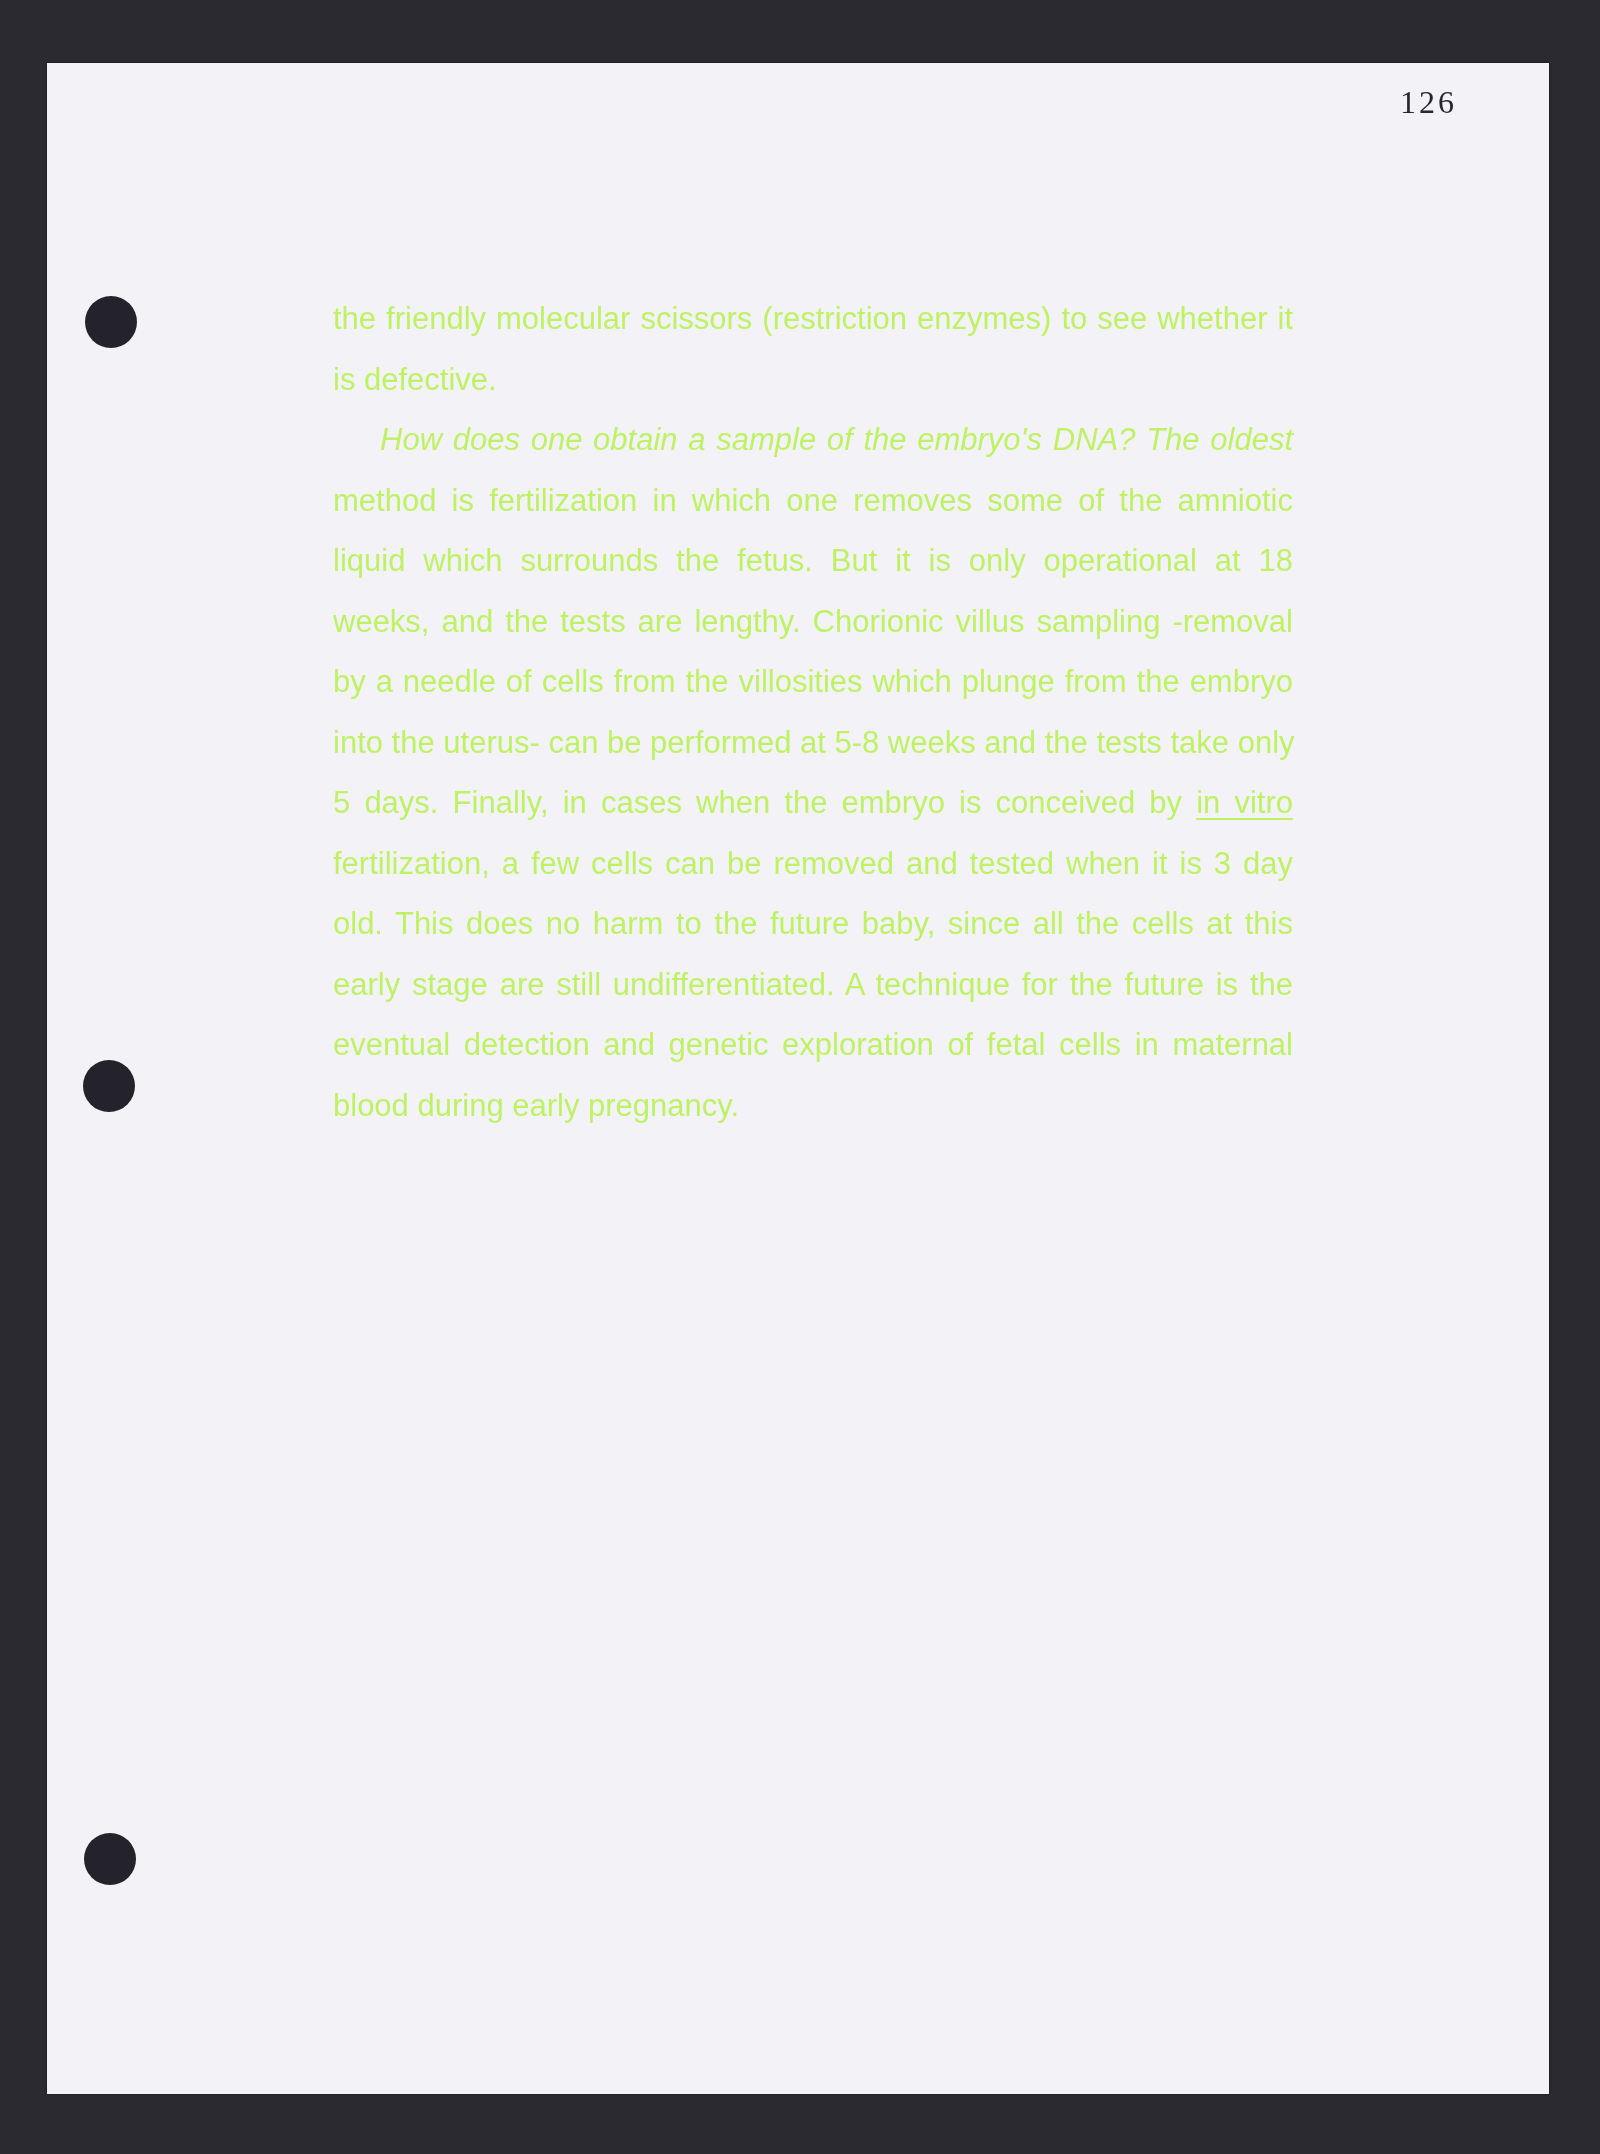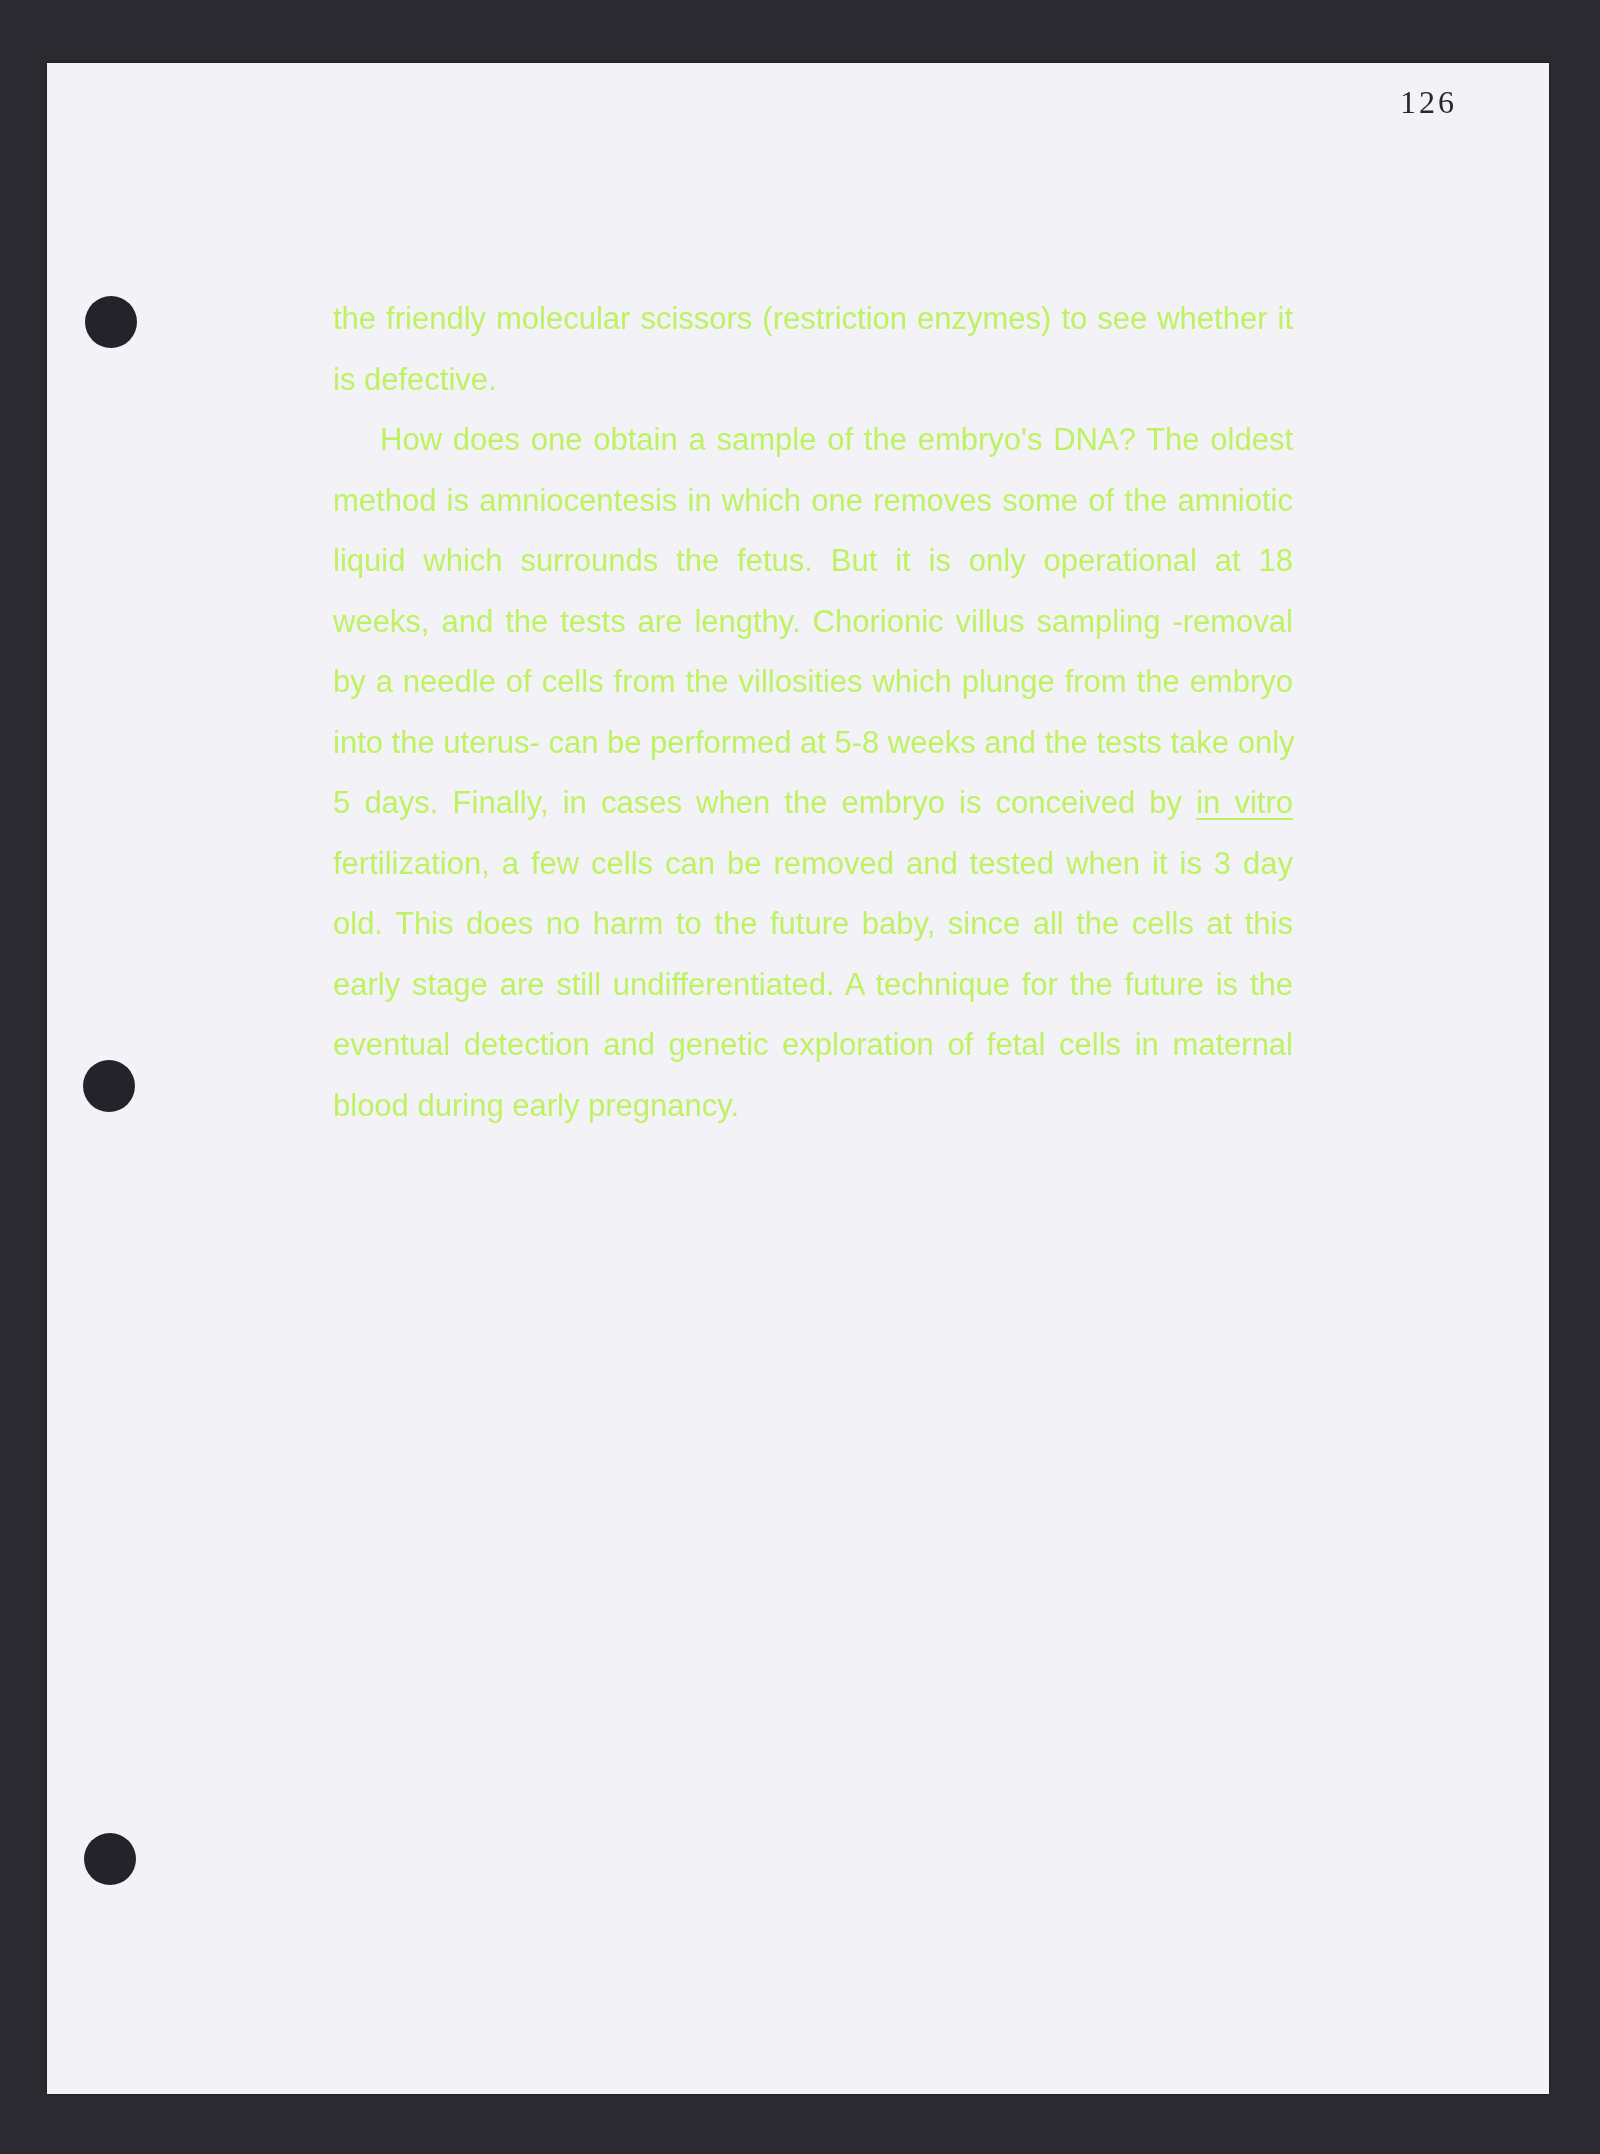--- a/index.html
+++ b/index.html
@@ -57,20 +57,21 @@
       height: 60.5px;
       white-space: nowrap;
       text-align: justify;
       text-align-last: justify;
     }
     .line.last {
       text-align-last: left;
     }
     .line.indent {
       padding-left: 47px;
+      font-style: italic;
     }
     .underline {
       text-decoration: underline;
       text-underline-offset: 5px;
       text-decoration-thickness: 2px;
     }
   </style>
 </head>
 <body>
 
@@ -81,21 +82,21 @@
 <div class="punch-hole hole-1"></div>
 <div class="punch-hole hole-2"></div>
 <div class="punch-hole hole-3"></div>
 
 <div class="body-text">
 
   <span class="line">the friendly molecular scissors (restriction enzymes) to see whether it</span>
   <span class="line last">is defective.</span>
 
   <span class="line indent">How does one obtain a sample of the embryo's DNA? The oldest</span>
-  <span class="line">method is amniocentesis in which one removes some of the amniotic</span>
+  <span class="line">method is fertilization in which one removes some of the amniotic</span>
   <span class="line">liquid which surrounds the fetus. But it is only operational at 18</span>
   <span class="line">weeks, and the tests are lengthy. Chorionic villus sampling -removal</span>
   <span class="line">by a needle of cells from the villosities which plunge from the embryo</span>
   <span class="line">into the uterus- can be performed at 5-8 weeks and the tests take only</span>
   <span class="line"><span style="white-space: pre; margin-top: 44px;">5 days. Finally, in cases when the embryo is conceived by </span><span class="underline">in vitro</span></span>
   <span class="line">fertilization, a few cells can be removed and tested when it is 3 day</span>
   <span class="line">old. This does no harm to the future baby, since all the cells at this</span>
   <span class="line">early stage are still undifferentiated. A technique for the future is the</span>
   <span class="line">eventual detection and genetic exploration of fetal cells in maternal</span>
   <span class="line last">blood during early pregnancy.</span>

